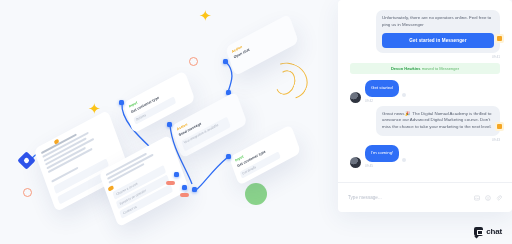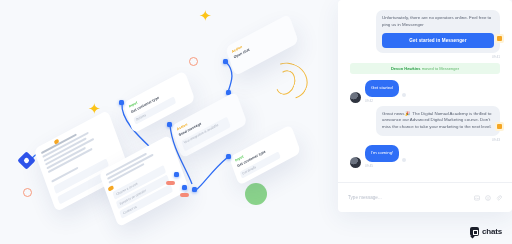--- a/index.html
+++ b/index.html
@@ -257,15 +257,15 @@
         <path d="M5.4 9.6c1.5 1.6 3.7 1.6 5.2 0" fill="none" stroke="#aab0bd" stroke-width="1.4"></path>
       </svg>
       <svg class="cicon" viewBox="0 0 16 16">
         <path d="M11 4.5L5.6 9.9a2.1 2.1 0 003 3l5.1-5.1a3.6 3.6 0 00-5.1-5.1L3.2 8.1" fill="none" stroke="#aab0bd" stroke-width="1.5" stroke-linecap="round"></path>
       </svg>
     </div>
   </div>
 
   <div class="brand">
     <span class="mark"></span>
-    <span>chats</span>
+    <span>chat</span>
   </div>
 </div>
 
 </body></html>

